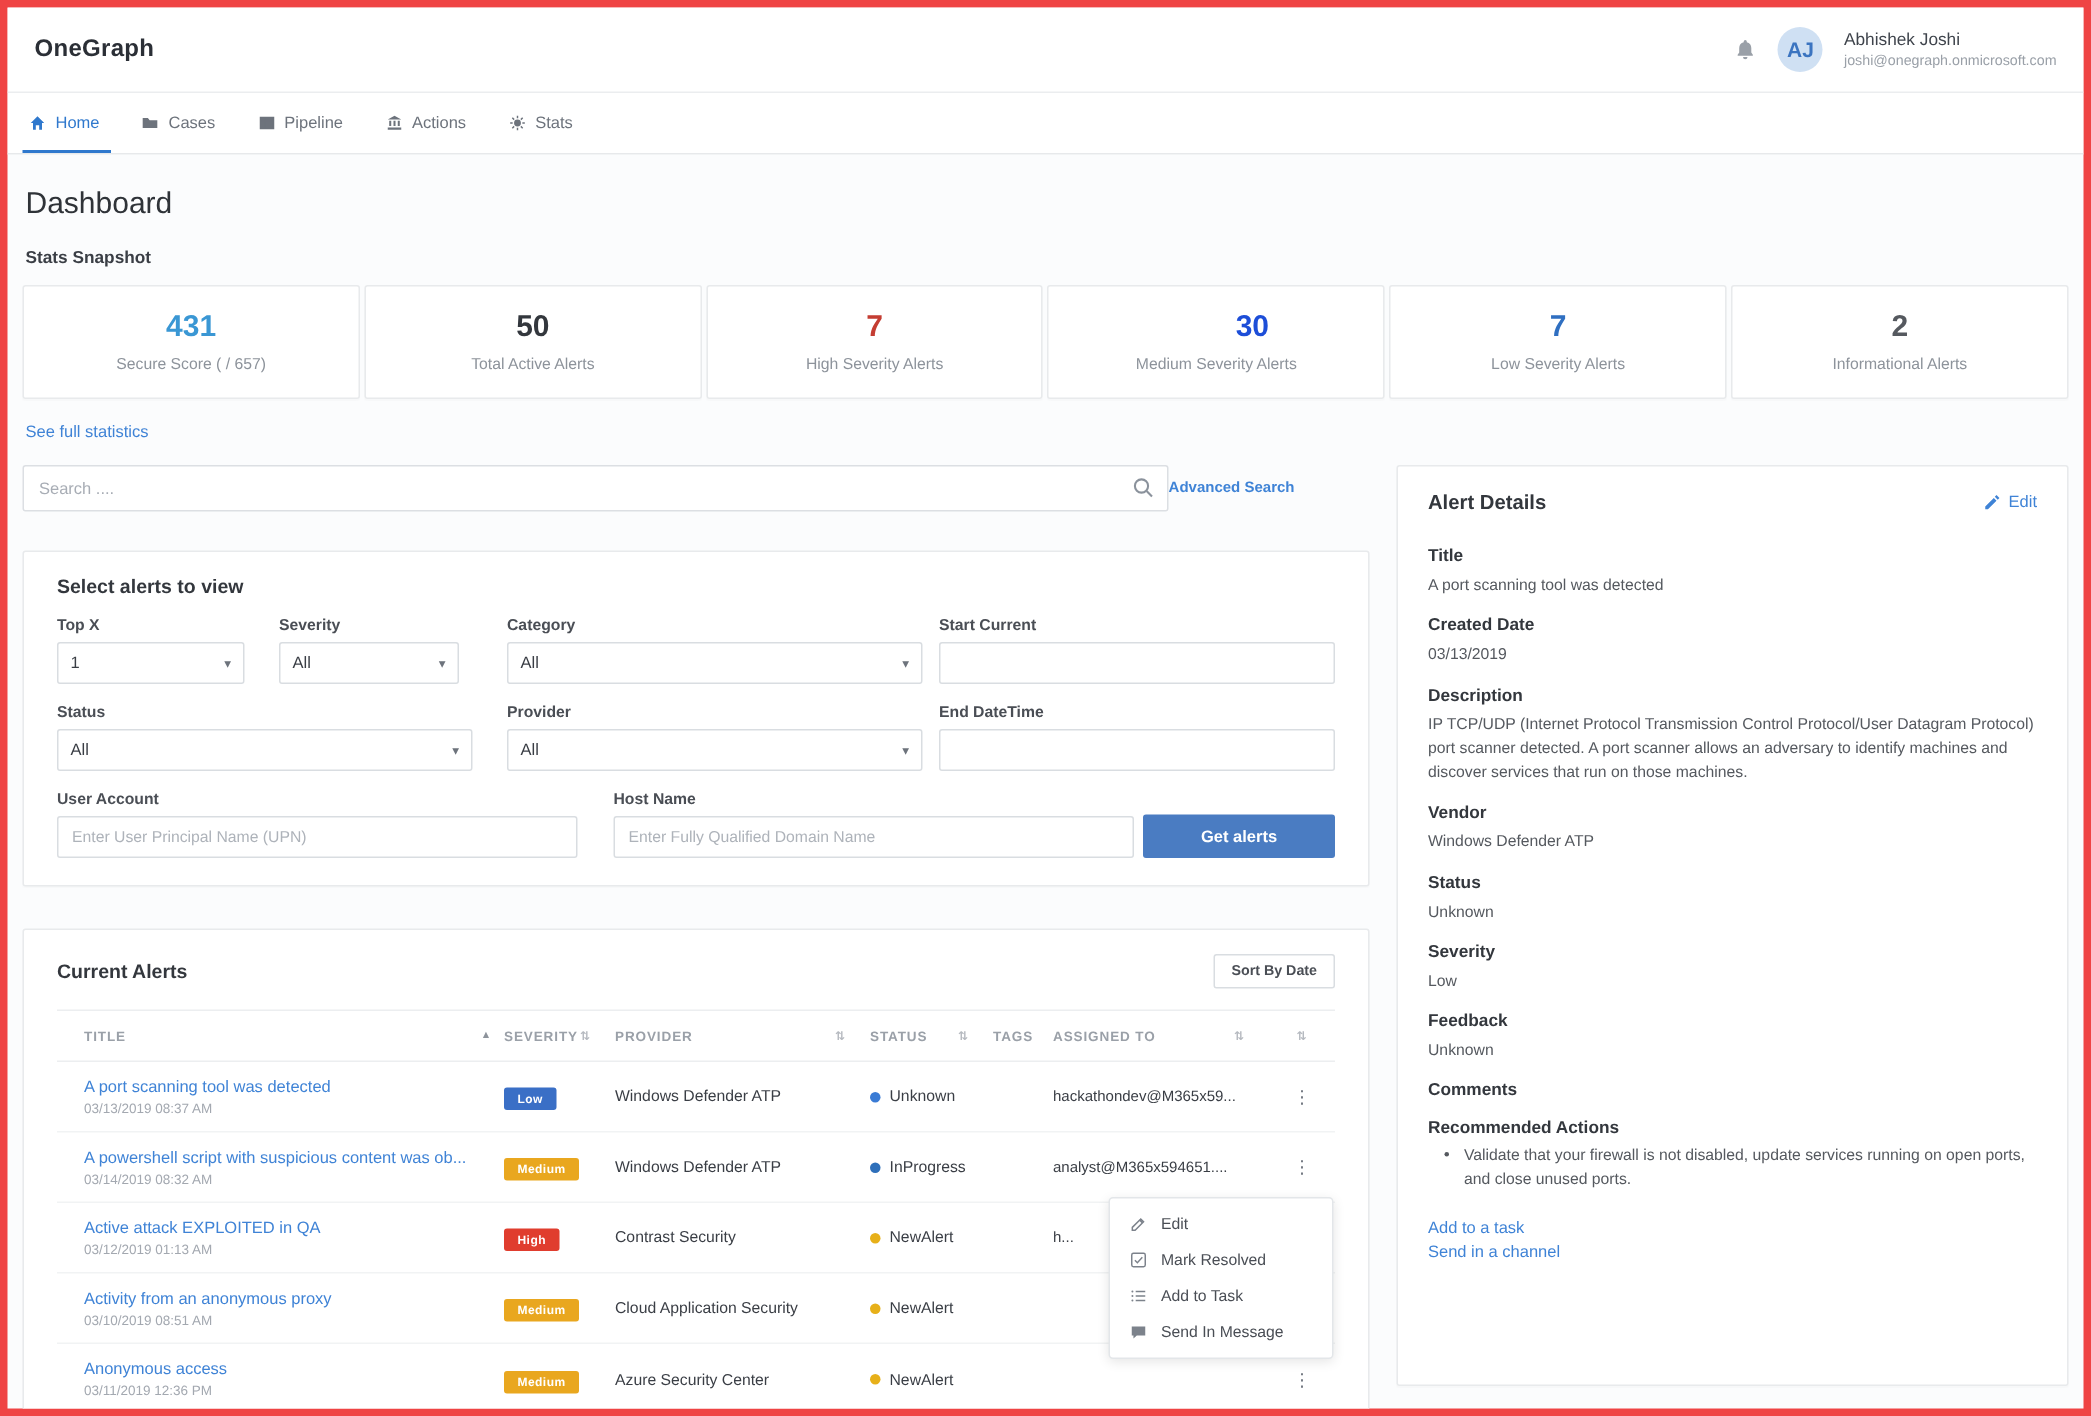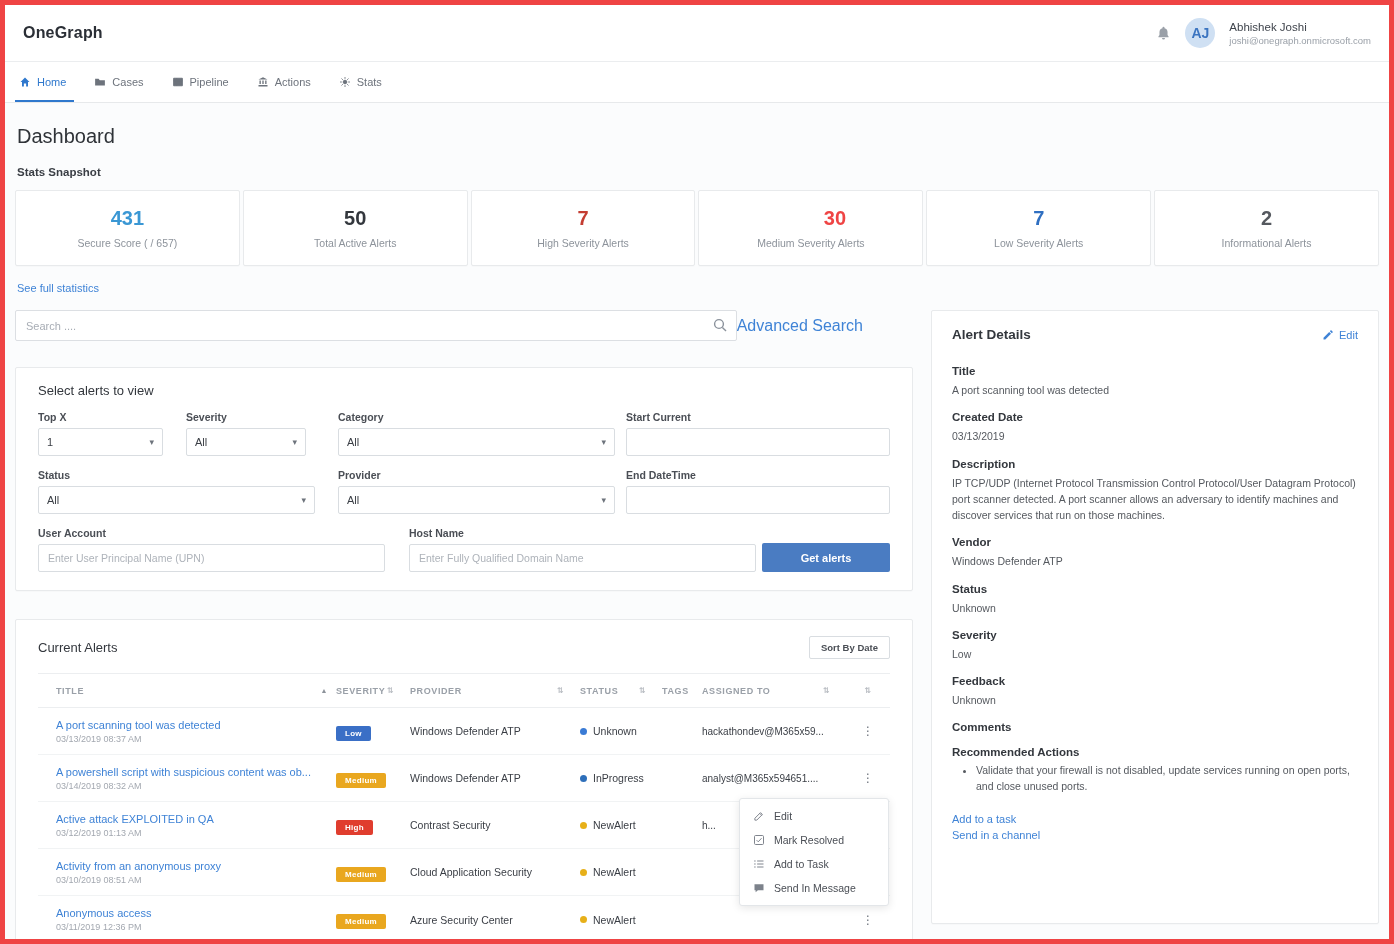--- a/index.html
+++ b/index.html
@@ -35,25 +35,25 @@
 
   .mid { display:grid; grid-template-columns:1fr 448px; gap:18px; margin-top:14px; align-items:start; }
   .left-col { min-width:0; }
 
   
   .search-row { display:flex; align-items:center; }
   .search-box { flex:1; position:relative; }
   .search-input { width:100%; height:31px; border:1px solid #dcdfe3; border-radius:2px; padding:0 34px 0 10px; font-size:11px; color:#33373d; background:#fff; font-family:inherit; }
   .search-input::placeholder { color:#a8adb5; }
   .search-icon { position:absolute; right:9px; top:7px; width:16px; height:16px; stroke:#8b929c; fill:none; stroke-width:1.4; }
-  .adv-link { font-size:16px; font-weight:400; color:#3f83d6; white-space:nowrap; margin-right:50px; text-decoration:none; cursor:pointer; }
+  .adv-link { font-size:10px; font-weight:700; color:#3f83d6; white-space:nowrap; margin-right:50px; text-decoration:none; cursor:pointer; }
 
   
   .card { background:#fff; border:1px solid #e8eaec; border-radius:2px; box-shadow:0 1px 1px rgba(0,0,0,.02); }
-  .card-title { font-size:13px; font-weight:400; color:#33373d; }
+  .card-title { font-size:13px; font-weight:700; color:#33373d; }
 
   
   .filter-card { margin-top:26px; padding:15px 22px 18px; }
   .f-row { display:flex; margin-top:13px; }
   .fg { display:flex; flex-direction:column; }
   .fg-label { font-size:10.5px; color:#4a4e55; font-weight:600; margin-bottom:5px; }
   .select, .tinput { height:28px; border:1px solid #d9dde1; border-radius:2px; background:#fff; font-size:11px; color:#3a3e45; display:flex; align-items:center; justify-content:space-between; padding:0 8px; cursor:pointer; }
   .tinput { cursor:text; padding:0; }
   .tinput input { border:none; outline:none; width:100%; height:100%; padding:0 9px; font-size:10.5px; color:#33373d; font-family:inherit; background:transparent; }
   .tinput input::placeholder { color:#aeb3ba; }
@@ -175,21 +175,21 @@
       </div>
       <div class="stat-card">
         <div class="stat-value" style="color: rgb(51, 55, 61);">50</div>
         <div class="stat-label">Total Active Alerts</div>
       </div>
       <div class="stat-card">
         <div class="stat-value" style="color: rgb(196, 61, 50);">7</div>
         <div class="stat-label">High Severity Alerts</div>
       </div>
       <div class="stat-card">
-        <div class="stat-value" style="color: #ef4444; margin-left: 48px;">30</div>
+        <div class="stat-value" style="color: #1d4ed8; margin-left: 48px;">30</div>
         <div class="stat-label">Medium Severity Alerts</div>
       </div>
       <div class="stat-card">
         <div class="stat-value" style="color: rgb(47, 111, 193);">7</div>
         <div class="stat-label">Low Severity Alerts</div>
       </div>
       <div class="stat-card">
         <div class="stat-value" style="color: rgb(85, 89, 95);">2</div>
         <div class="stat-label">Informational Alerts</div>
       </div>

